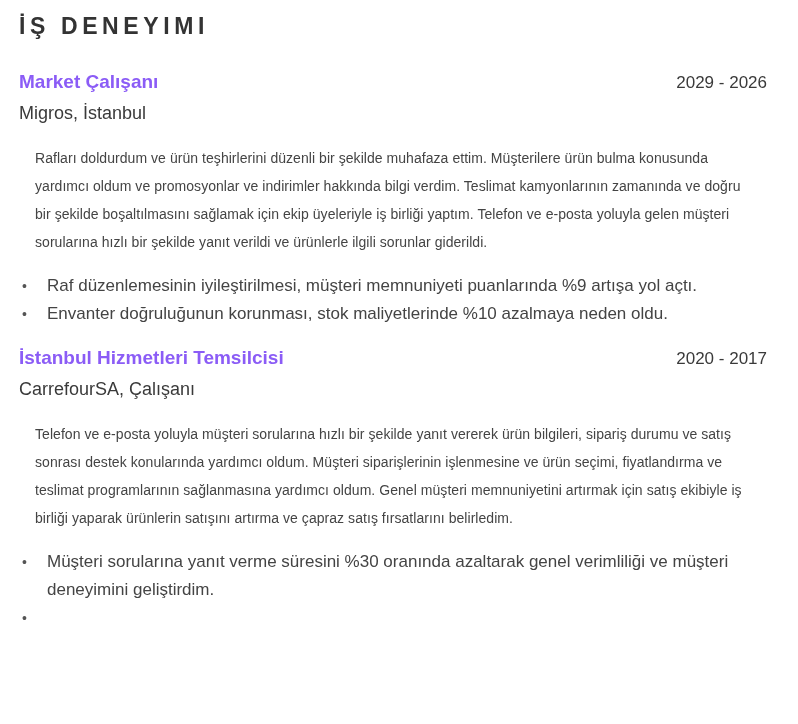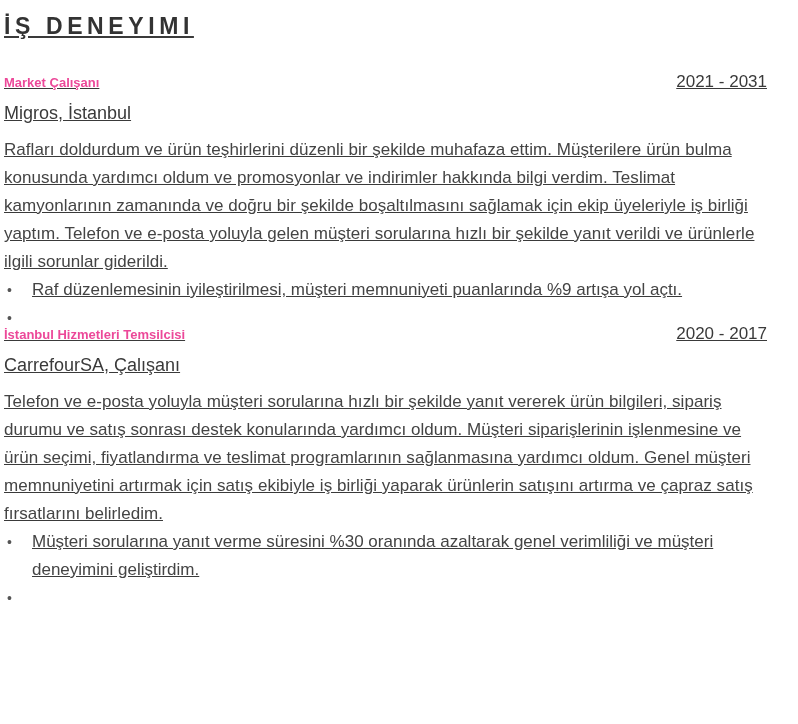--- a/index.html
+++ b/index.html
@@ -9,22 +9,21 @@
     }
     body {
       width: 798px;
       height: 724px;
       overflow: hidden;
       font-family: "Liberation Sans", "DejaVu Sans", sans-serif;
       color: #3a3a3a;
     }
     .section {
       position: relative;
-      padding: 8px 31px 0 4px;
-      text-decoration: underline;
+      padding: 8px 31px 0 19px;
     }
     .section-title {
       font-size: 23px;
       font-weight: bold;
       letter-spacing: 4.6px;
       color: #333333;
       margin: 0;
       height: 36px;
       line-height: 36px;
     }
@@ -35,40 +34,40 @@
       margin-top: 14px;
     }
     .job-header {
       display: flex;
       justify-content: space-between;
       align-items: baseline;
       height: 32px;
       line-height: 32px;
     }
     .job-title {
-      font-size: 13px;
+      font-size: 19px;
       font-weight: bold;
-      color: #ec4899;
+      color: #8b5cf6;
     }
     .job-dates {
       font-size: 17px;
       color: #3a3a3a;
     }
     .job-location {
       font-size: 18px;
       color: #3a3a3a;
       line-height: 30px;
       height: 30px;
       margin-bottom: 8px;
     }
     .job-desc {
-      font-size: 17px;
+      font-size: 14px;
       line-height: 28px;
       color: #444444;
-      margin: 0;
+      margin: 16px;
       letter-spacing: 0.05px;
     }
     .bullets {
       list-style: none;
       margin: 0;
       padding: 0;
     }
     .bullet {
       position: relative;
       padding-left: 28px;
@@ -86,31 +85,32 @@
   </style>
 </head>
 <body>
 
 <div class="section">
   <h2 class="section-title">İŞ DENEYIMI</h2>
 
   <div class="job">
     <div class="job-header">
       <span class="job-title">Market Çalışanı</span>
-      <span class="job-dates">2021 - 2031</span>
+      <span class="job-dates">2029 - 2026</span>
     </div>
     <div class="job-location">Migros, İstanbul</div>
     <p class="job-desc">Rafları doldurdum ve ürün teşhirlerini düzenli bir şekilde muhafaza ettim. Müşterilere ürün bulma konusunda yardımcı oldum ve promosyonlar ve indirimler hakkında bilgi verdim. Teslimat kamyonlarının zamanında ve doğru bir şekilde boşaltılmasını sağlamak için ekip üyeleriyle iş birliği yaptım. Telefon ve e-posta yoluyla gelen müşteri sorularına hızlı bir şekilde yanıt verildi ve ürünlerle ilgili sorunlar giderildi.</p>
     <ul class="bullets">
       <li class="bullet">
         <span class="bullet-dot">•</span>
         <span>Raf düzenlemesinin iyileştirilmesi, müşteri memnuniyeti puanlarında %9 artışa yol açtı.</span>
       </li>
       <li class="bullet">
         <span class="bullet-dot">•</span>
+        <span>Envanter doğruluğunun korunması, stok maliyetlerinde %10 azalmaya neden oldu.</span>
       </li>
     </ul>
   </div>
 
   <div class="job">
     <div class="job-header">
       <span class="job-title">İstanbul Hizmetleri Temsilcisi</span>
       <span class="job-dates">2020 - 2017</span>
     </div>
     <div class="job-location">CarrefourSA, Çalışanı</div>

